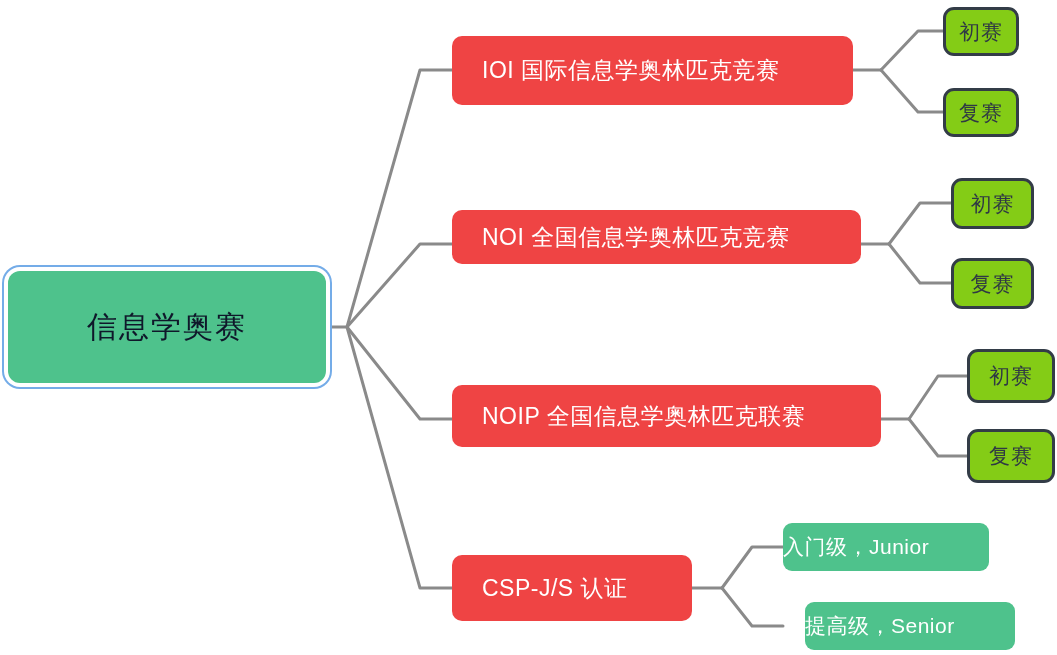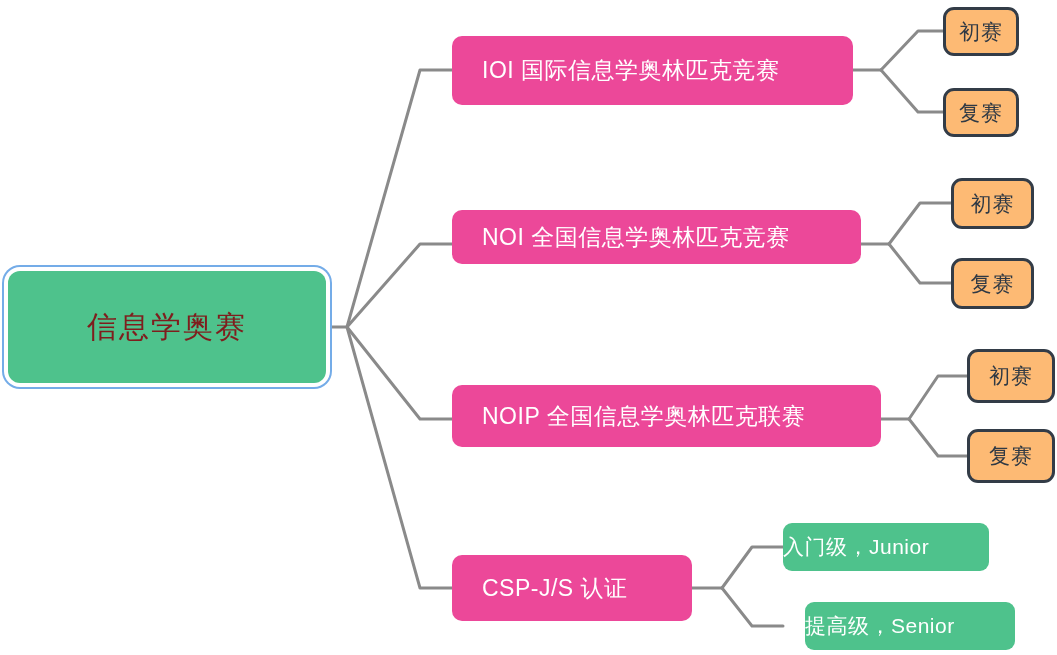--- a/index.html
+++ b/index.html
@@ -27,47 +27,47 @@
   .node {
     position: absolute;
     box-sizing: border-box;
     display: flex;
     align-items: center;
     white-space: nowrap;
   }
   
   .node-root {
     background: #4ec28c;
-    color: #7f1d1d;
+    color: #0f172a;
     border-radius: 12px;
     font-size: 30px;
     letter-spacing: 2px;
     justify-content: center;
     box-shadow: 0 0 0 4px #ffffff, 0 0 0 6px #74ace8;
   }
   
   .node-branch {
-    background: #ec4899;
+    background: #ef4444;
     color: #ffffff;
     border-radius: 10px;
     font-size: 23px;
     padding-left: 30px;
     letter-spacing: 0.5px;
   }
   
   .node-leaf-green {
     background: #4ec28c;
     color: #ffffff;
     border-radius: 9px;
     font-size: 21px;
     letter-spacing: 0.5px;
   }
   
   .node-leaf-outline {
-    background: #fdba74;
+    background: #84cc16;
     color: #2f3944;
     border: 3px solid #333c47;
     border-radius: 11px;
     font-size: 21px;
     justify-content: center;
     letter-spacing: 1px;
   }
 </style>
 </head>
 <body>

